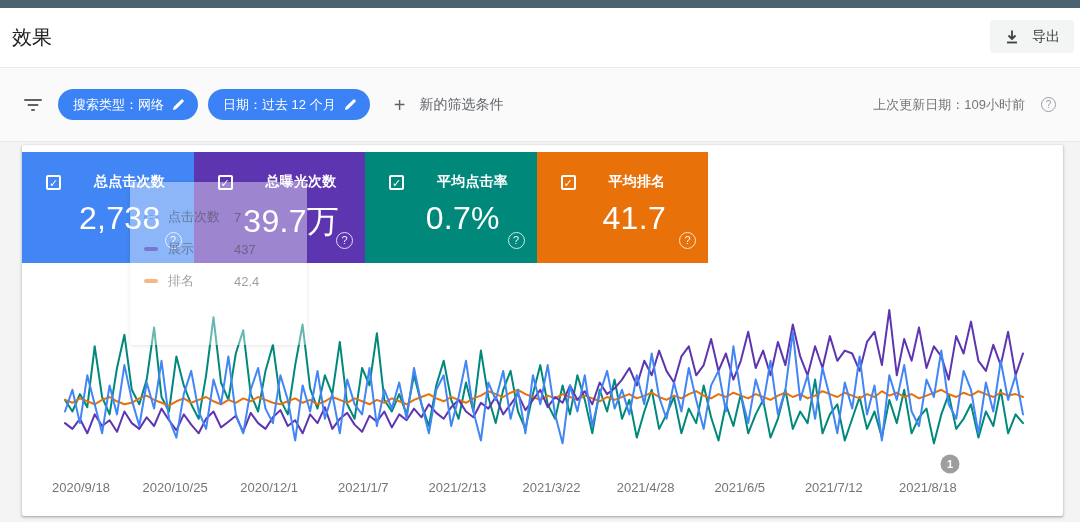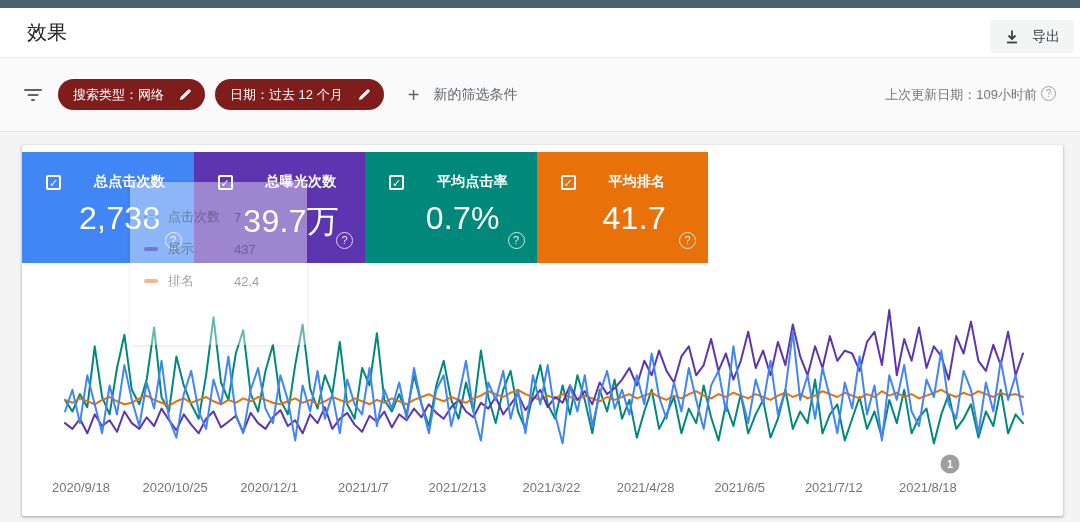--- a/index.html
+++ b/index.html
@@ -1,39 +1,39 @@
 <!DOCTYPE html>
 <html><head>
 <meta charset="utf-8">
 <style>
   * { margin:0; padding:0; box-sizing:border-box; }
   html,body { width:1080px; height:522px; overflow:hidden;
     font-family:"Liberation Sans","DejaVu Sans",sans-serif;
     background:#f4f4f5; }
   .topbar { height:8px; background:#4b6271; }
-  .header { height:50px; background:#fff; position:relative;
-    display:flex; align-items:center; padding:0 27px;
+  .header { height:60px; background:#fff; position:relative;
+    display:flex; align-items:center; padding:0 12px;
     border-bottom:1px solid #e8eaec; }
   .page-title { font-size:20px; color:#202124; font-weight:400; }
   .export-btn { position:absolute; right:6px; top:12px; height:33px;
     background:#f3f4f4; border:none; border-radius:4px;
     display:flex; align-items:center; gap:12px; padding:0 14px;
     font-size:14px; color:#3c4043; cursor:pointer; }
   .filterbar { height:74px; background:#fafafa;
     border-bottom:1px solid #e7e9e9;
     display:flex; align-items:center; padding:0 24px; }
   .filter-list-icon { width:18px; margin-right:16px; }
   .chip { height:31px; border-radius:16px; background:#50ране; }
-  .chip { background:#7f1d1d; color:#fff; display:flex; align-items:center;
-    gap:15px; padding:0 13px 0 15px; font-size:13px; margin-right:10px;
+  .chip { background:#3b82f6; color:#fff; display:flex; align-items:center;
+    gap:8px; padding:0 13px 0 15px; font-size:13px; margin-right:10px;
     cursor:pointer; white-space:nowrap; }
   .add-filter { display:flex; align-items:center; gap:14px; margin-left:14px;
     color:#5f6368; font-size:14px; cursor:pointer; }
   .plus { font-size:20px; color:#5f6368; font-weight:400; line-height:1; }
-  .updated { margin-left:auto; display:flex; gap:4px;
+  .updated { margin-left:auto; display:flex; align-items:center; gap:16px;
     color:#757575; font-size:13px; }
   .q-circle { width:15px; height:15px; border:1.4px solid #9aa0a6;
     border-radius:50%; color:#9aa0a6; font-size:10px; line-height:13px;
     text-align:center; display:inline-block; }
   .panel { position:absolute; left:22px; top:145px; width:1041px; height:371px;
     background:#fff; border-radius:2px;
     box-shadow:0 1px 2px rgba(60,64,67,.3), 0 1px 3px 1px rgba(60,64,67,.15); }
   .cards { display:flex; margin-top:7px; }
   .card { width:171.5px; height:111px; position:relative;
     padding:21px 0 0 24px; color:#fff; cursor:pointer; }

